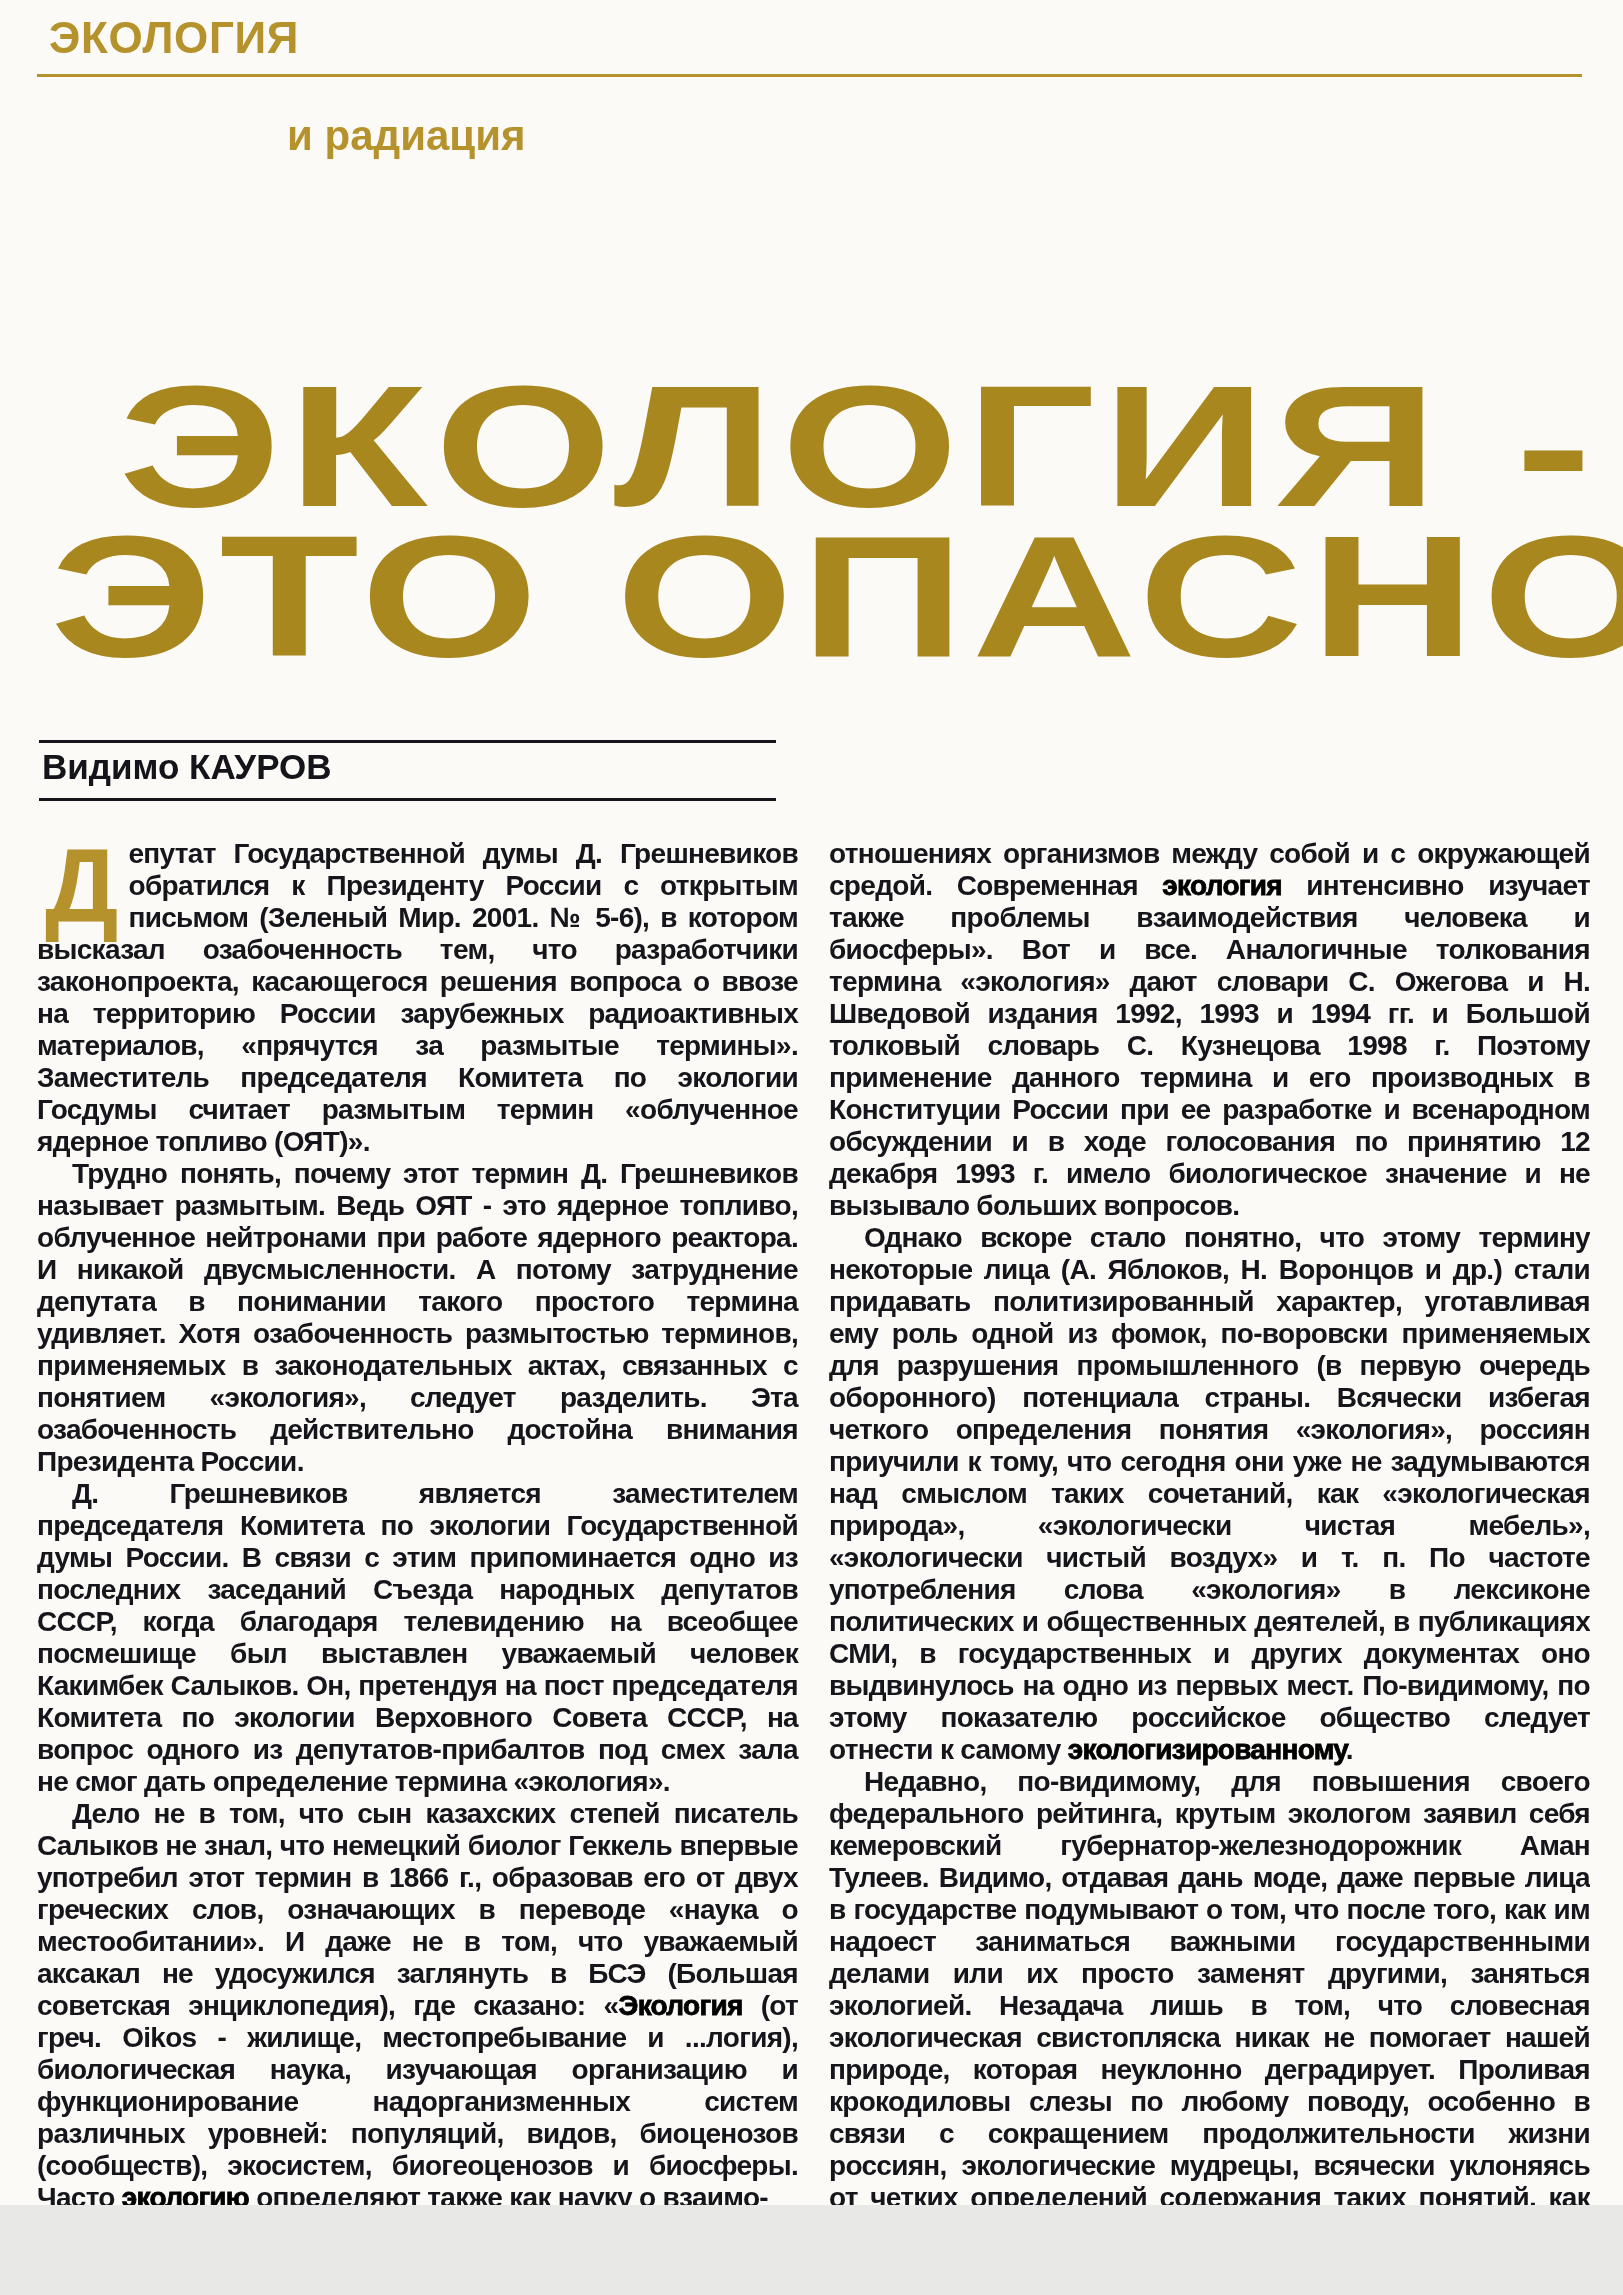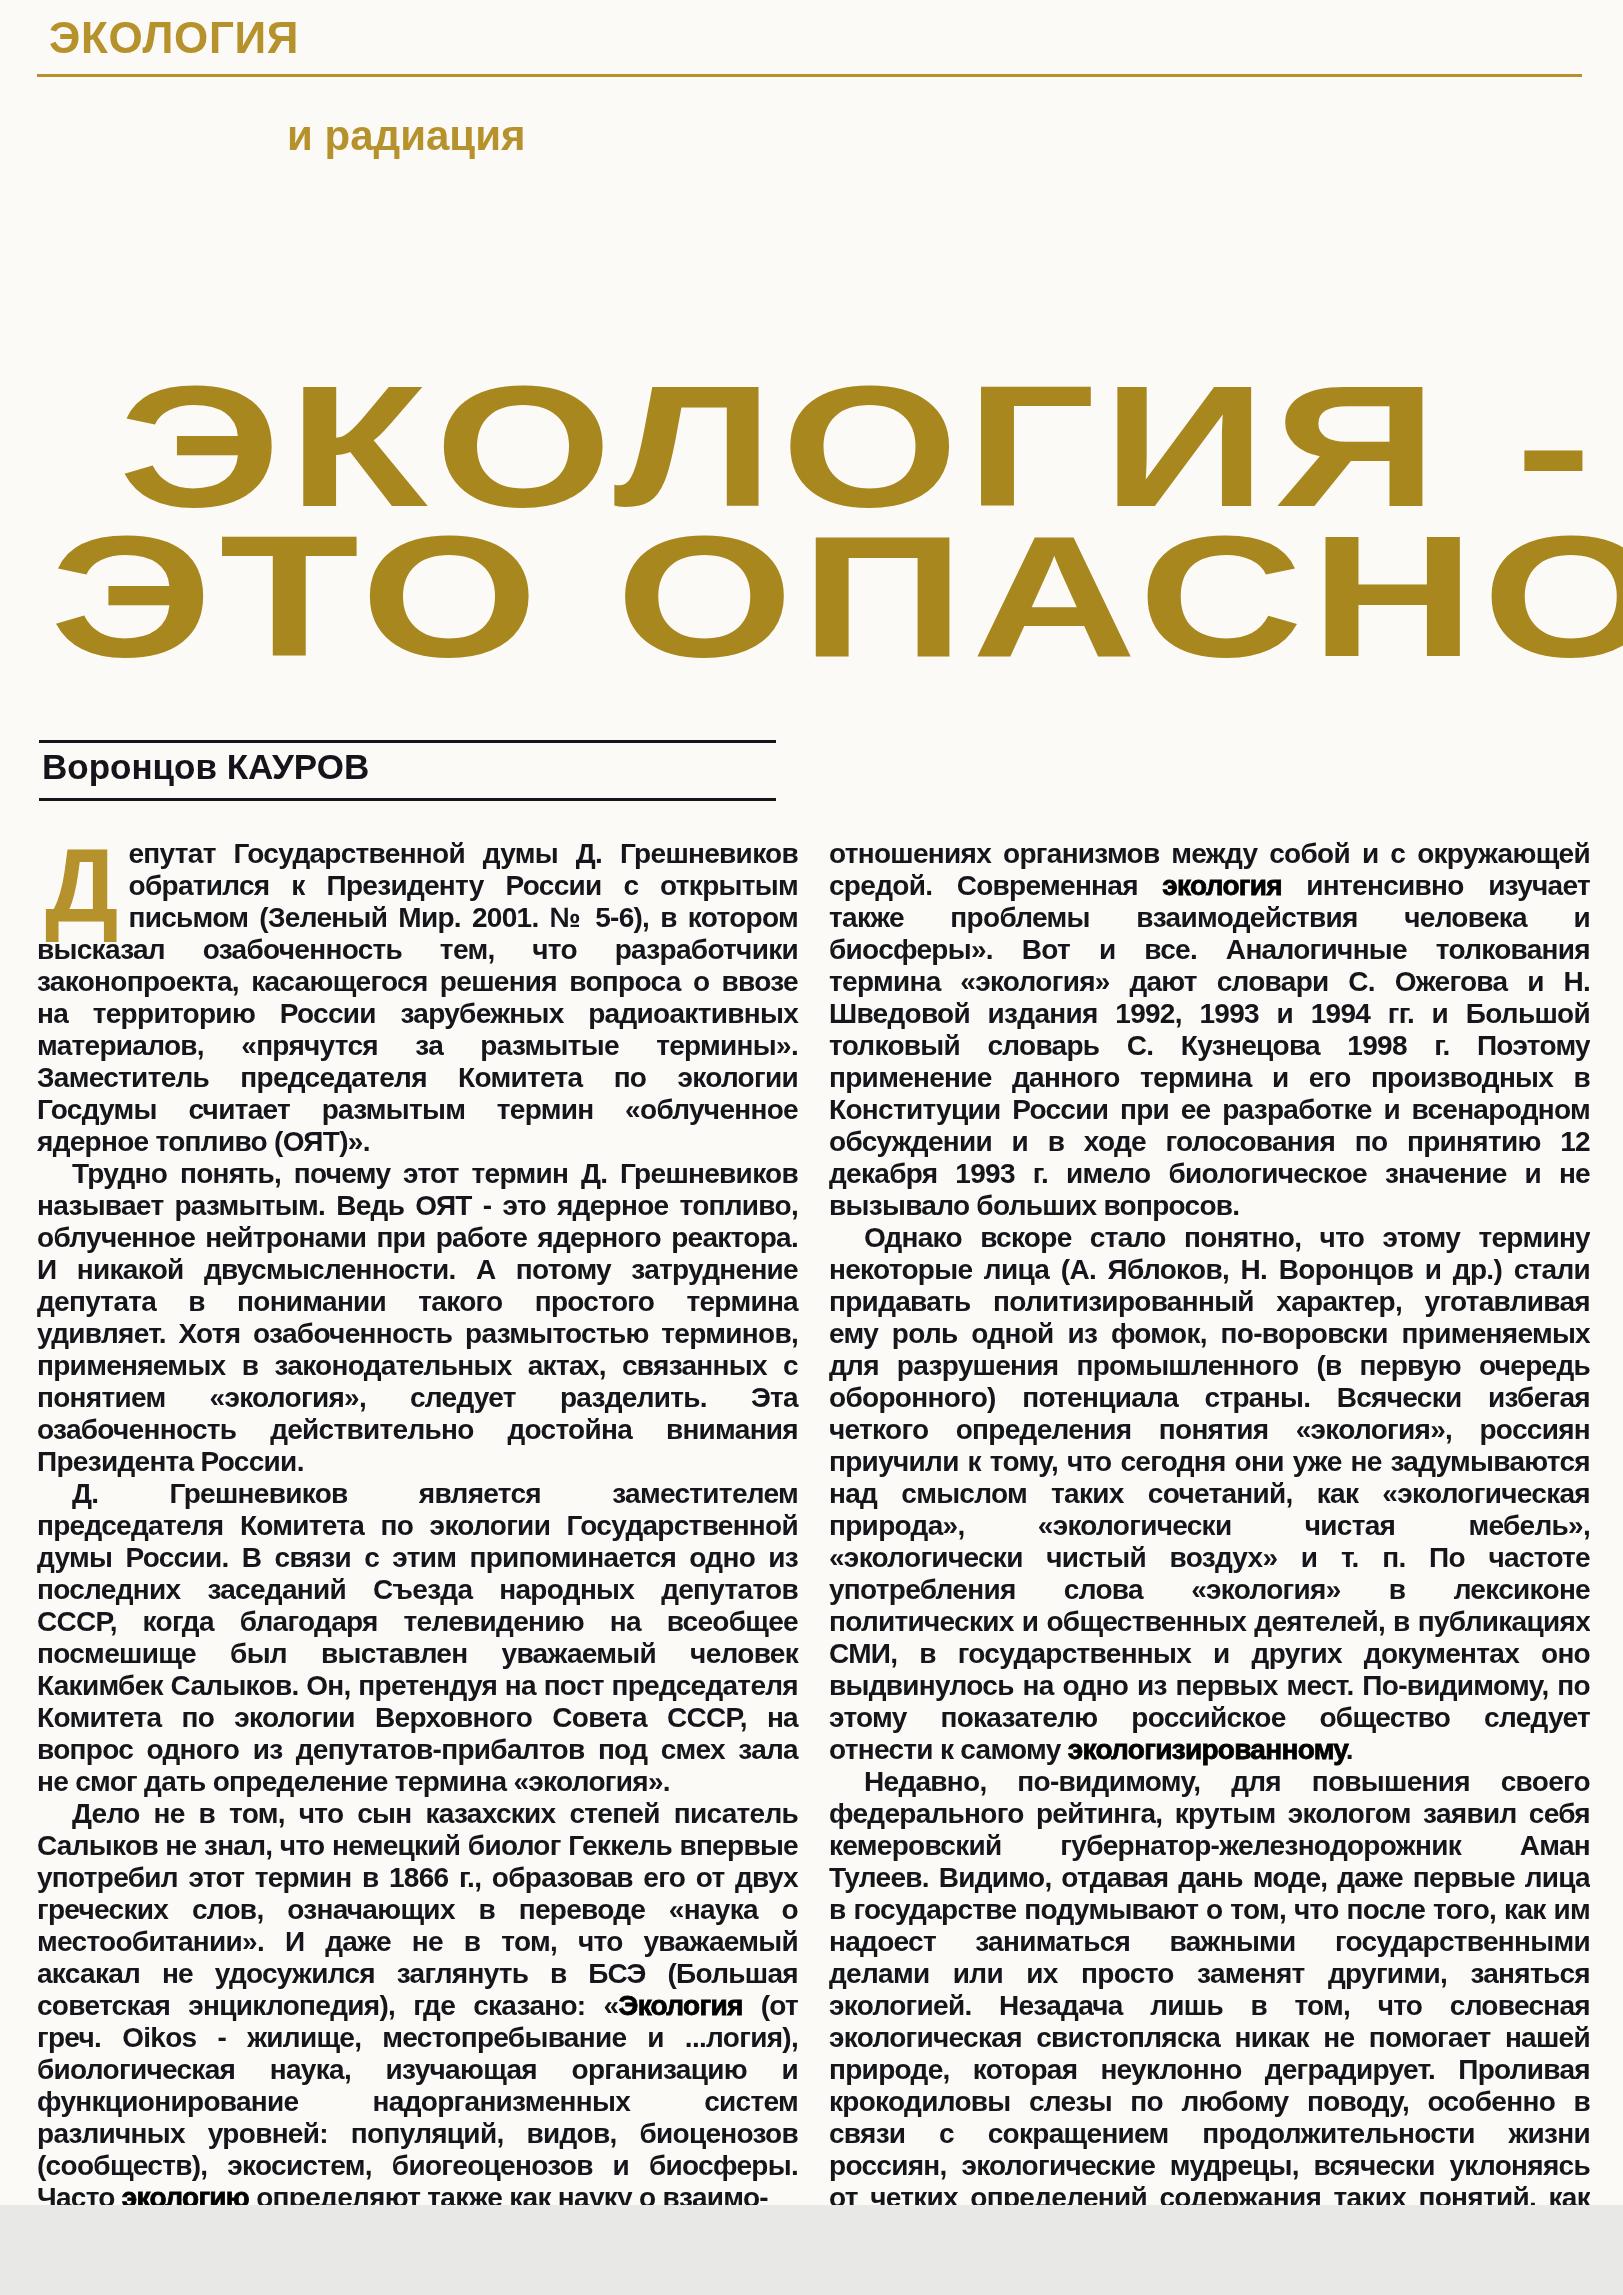--- a/index.html
+++ b/index.html
@@ -46,21 +46,21 @@
     <div class="kicker2">и радиация</div>
   </header>
 
   <h1 class="title" style="margin:0;text-align:center;">
     <div class="tl">ЭКОЛОГИЯ -</div>
     <div class="tl">ЭТО ОПАСНО</div>
   </h1>
 
   <div>
     <div class="author-rule rule-top"></div>
-    <div class="author">Воронцов КАУРОВ</div>
+    <div class="author">Видимо КАУРОВ</div>
     <div class="author-rule rule-bottom"></div>
   </div>
 
   <main class="columns">
     <div class="col">
         <p class="para"><span class="dropcap">Д</span><span>епутат Государственной думы Д. Грешневиков обратился к Президенту России с открытым письмом (Зеленый Мир. 2001. № 5-6), в котором высказал озабоченность тем, что разработчики законопроекта, касающегося решения вопроса о ввозе на территорию России зарубежных радиоактивных материалов, «прячутся за размытые термины». Заместитель председателя Комитета по экологии Госдумы считает размытым термин «облученное ядерное топливо (ОЯТ)».</span></p>
         <p class="para indent"><span>Трудно понять, почему этот термин Д. Грешневиков называет размытым. Ведь ОЯТ - это ядерное топливо, облученное нейтронами при работе ядерного реактора. И никакой двусмысленности. А потому затруднение депутата в понимании такого простого термина удивляет. Хотя озабоченность размытостью терминов, применяемых в законодательных актах, связанных с понятием «экология», следует разделить. Эта озабоченность действительно достойна внимания Президента России.</span></p>
         <p class="para indent"><span>Д. Грешневиков является заместителем председателя Комитета по экологии Государственной думы России. В связи с этим припоминается одно из последних заседаний Съезда народных депутатов СССР, когда благодаря телевидению на всеобщее посмешище был выставлен уважаемый человек Какимбек Салыков. Он, претендуя на пост председателя Комитета по экологии Верховного Совета СССР, на вопрос одного из депутатов-прибалтов под смех зала не смог дать определение термина «экология».</span></p>
         <p class="para indent"><span>Дело не в том, что сын казахских степей писатель Салыков не знал, что немецкий биолог Геккель впервые употребил этот термин в 1866 г., образовав его от двух греческих слов, означающих в переводе «наука о местообитании». И даже не в том, что уважаемый аксакал не удосужился заглянуть в БСЭ (Большая советская энциклопедия), где сказано: «</span><span class="b">Экология</span><span> (от греч. Oikos - жилище, местопребывание и ...логия), биологическая наука, изучающая организацию и функционирование надорганизменных систем различных уровней: популяций, видов, биоценозов (сообществ), экосистем, биогеоценозов и биосферы. Часто </span><span class="b">экологию</span><span> определяют также как науку о взаимо-</span></p>
       </div>

